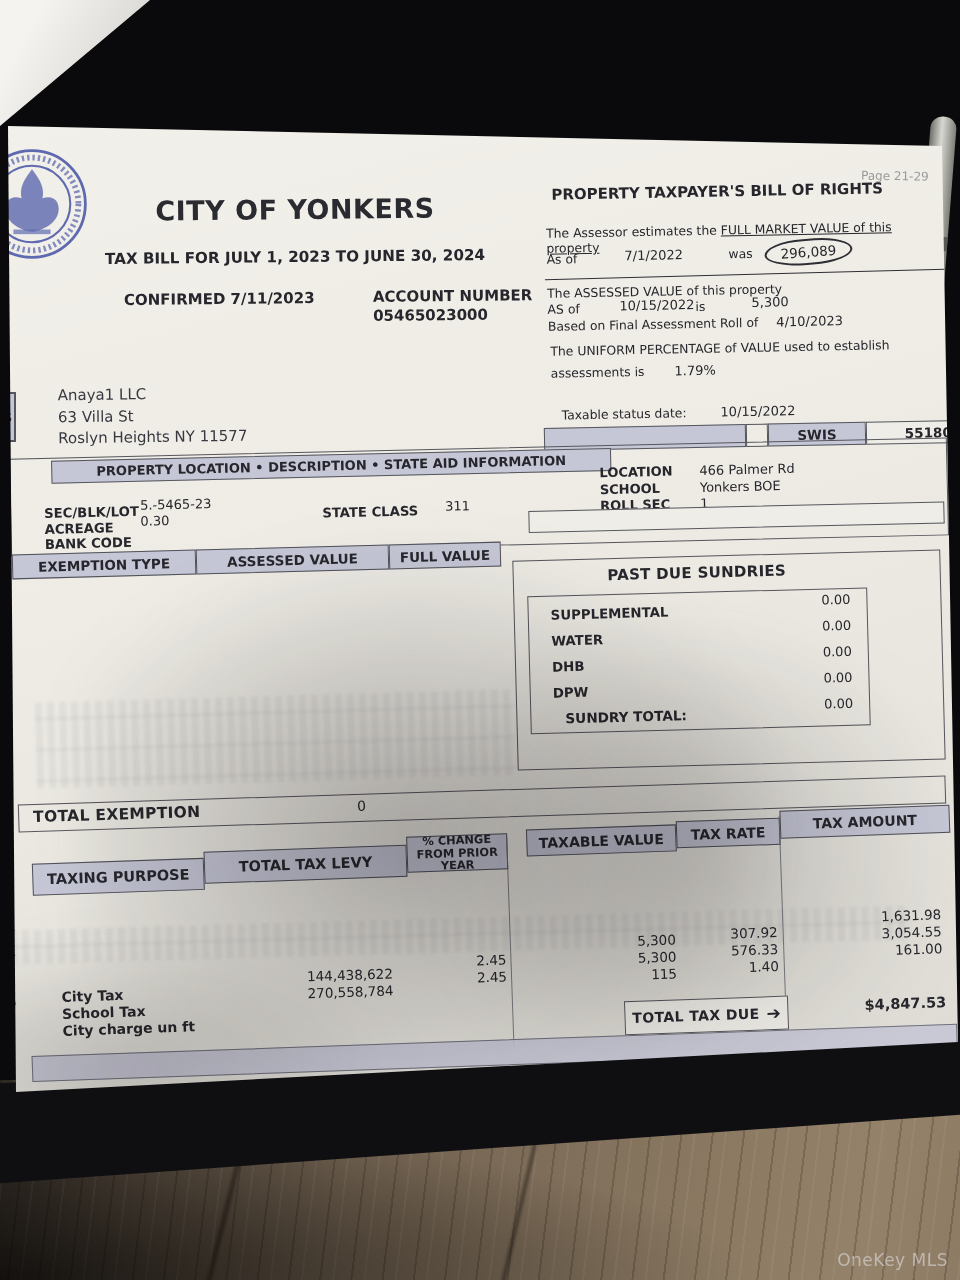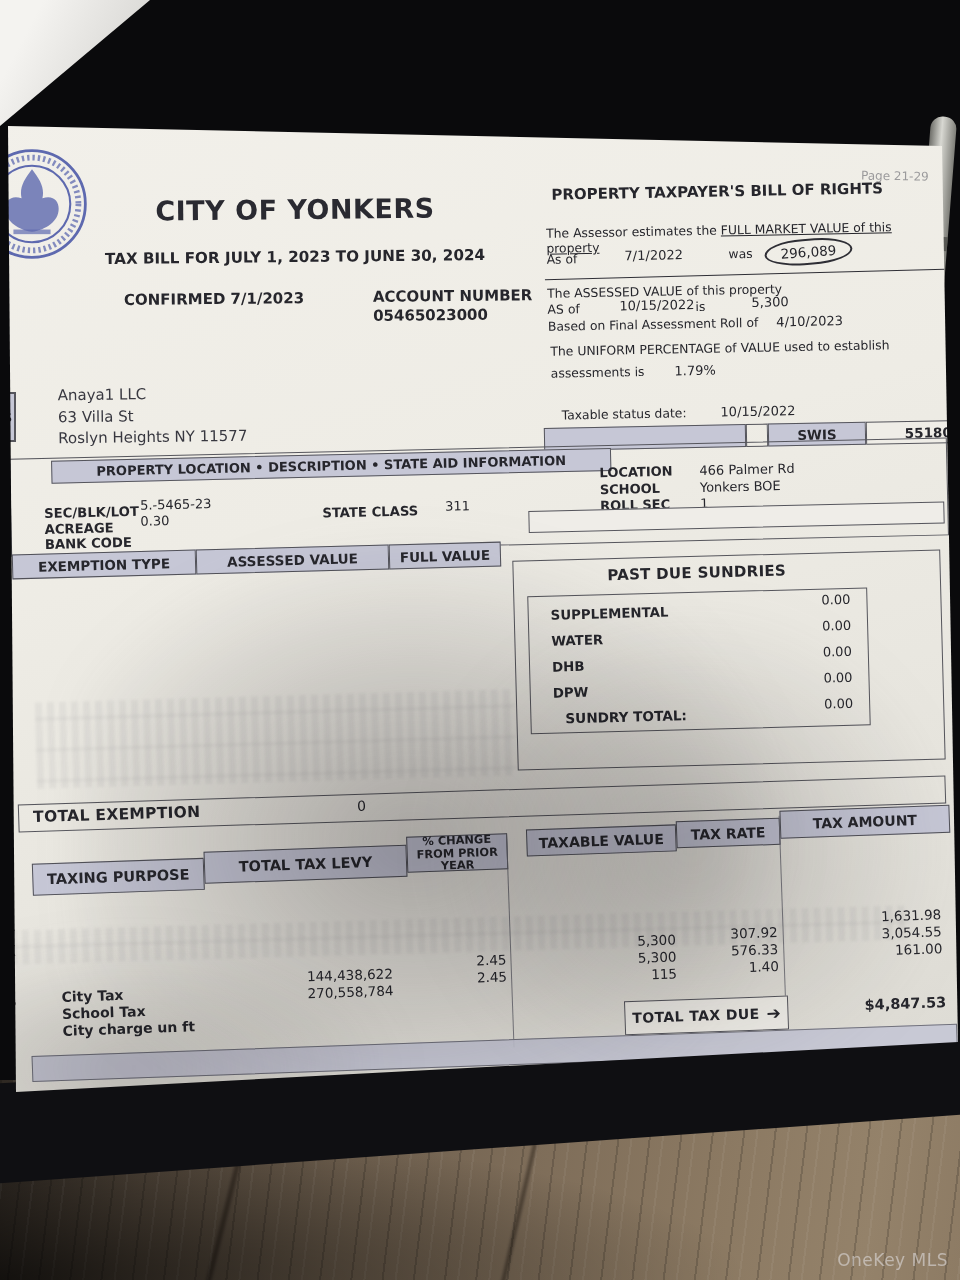--- a/index.html
+++ b/index.html
@@ -75,21 +75,21 @@
         <circle cx="50" cy="50" r="33" fill="none" stroke="#4a57a8" stroke-width="1.8"></circle>
         <path d="M50 20 c-7 9 -11 16 -9 25 c-9 -3 -14 2 -14 9 c0 11 11 18 23 20 c12 -2 23 -9 23 -20 c0 -7 -5 -12 -14 -9 c2 -9 -2 -16 -9 -25 z" fill="#4a57a8" opacity=".8"></path>
         <rect x="34" y="72" width="32" height="4" fill="#4a57a8" opacity=".7"></rect>
       </svg>
     </div>
 
     <div class="abs bold" style="left:90px;top:94px;width:410px;text-align:center;font-size:27px;letter-spacing:.5px;color:#2a2a31;transform:rotate(-.6deg);">CITY OF YONKERS</div>
     <div class="abs bold" style="left:60px;top:148px;width:470px;text-align:center;font-size:15.2px;transform:rotate(-.6deg);">TAX BILL FOR JULY 1, 2023 TO JUNE 30, 2024</div>
     <div class="abs bold" style="left:124px;top:190px;font-size:15px;line-height:19px;transform:rotate(-.6deg);">
       <span class="stack">CONFIRMED</span>
-      <span>7/1/2023</span>
+      <span>7/11/2023</span>
     </div>
     <div class="abs bold" style="left:373px;top:187px;font-size:15px;line-height:19px;transform:rotate(-.6deg);">
       <span style="display:block;">ACCOUNT NUMBER</span>
       <span>05465023000</span>
     </div>
 
     <div class="abs" style="left:543px;top:76px;width:404px;transform:rotate(-1.1deg);font-size:12.4px;">
       <div class="abs" style="right:18px;top:-4px;font-size:12px;color:#55555e;opacity:.55;transform:rotate(2deg);">Page 21-29</div>
       <div class="abs bold" style="left:8px;top:6px;font-size:15px;">PROPERTY TAXPAYER'S BILL OF RIGHTS</div>
       <div class="abs" style="left:2px;top:46px;width:402px;">

